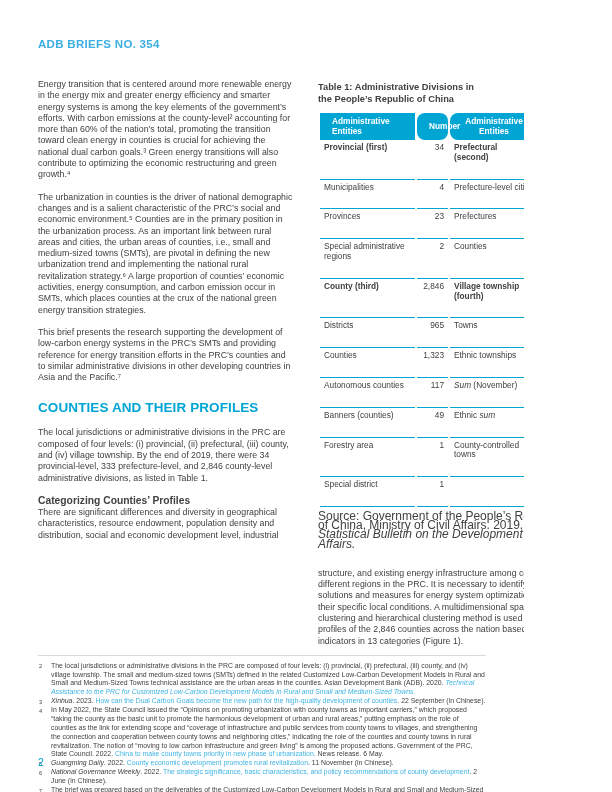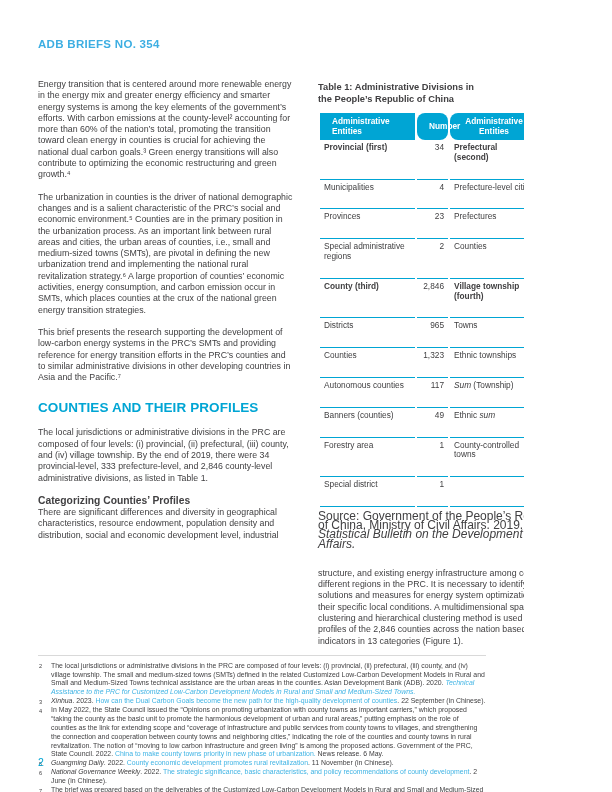--- a/index.html
+++ b/index.html
@@ -151,21 +151,21 @@
             </tr>
             <tr>
               <td class="ent">Counties</td>
               <td class="num">1,323</td>
               <td class="ent">Ethnic townships</td>
               <td class="num">966</td>
             </tr>
             <tr>
               <td class="ent">Autonomous counties</td>
               <td class="num">117</td>
-              <td class="ent"><span class="it">Sum</span><span> (Township)</span></td>
+              <td class="ent"><span class="it">Sum</span><span> (November)</span></td>
               <td class="num">153</td>
             </tr>
             <tr>
               <td class="ent">Banners (counties)</td>
               <td class="num">49</td>
               <td class="ent"><span>Ethnic </span><span class="it">sum</span></td>
               <td class="num">1</td>
             </tr>
             <tr>
               <td class="ent">Forestry area</td>

